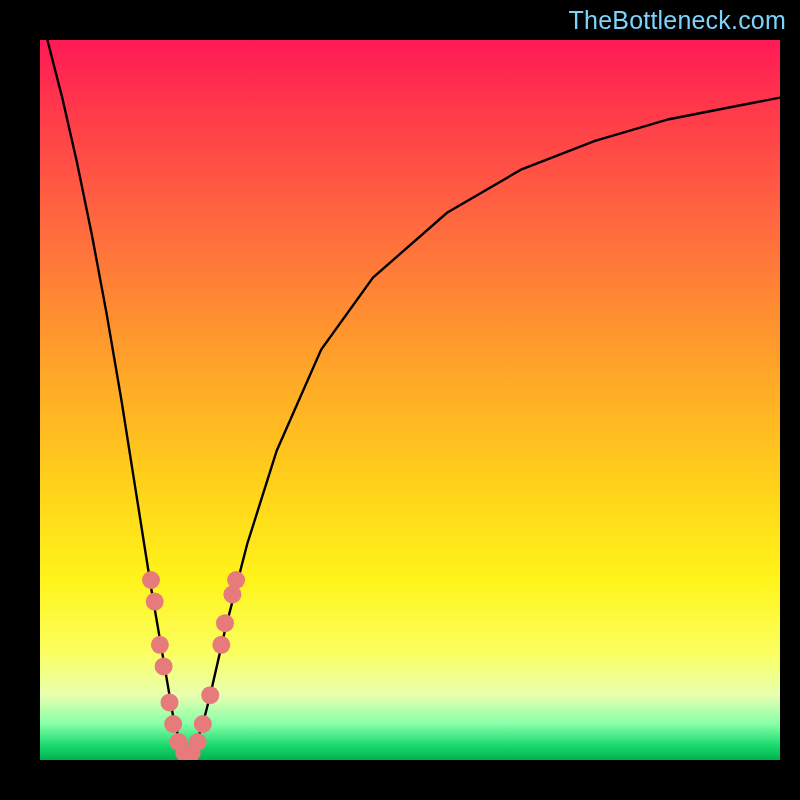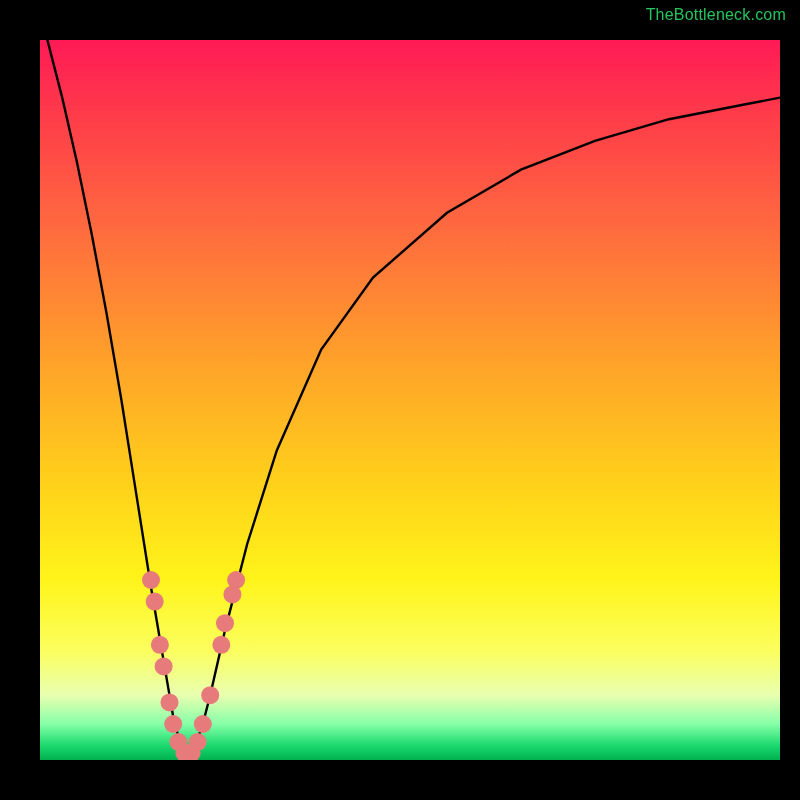--- a/index.html
+++ b/index.html
@@ -37,23 +37,23 @@
        #e9ffb0 91%,
        #86ffa8 95%,
        #1bd96f 98%,
        #00b14e 100%
     );
   }
   .watermark {
     position: absolute;
     top: 6px;
     right: 14px;
-    font-size: 16px;
+    font-size: 25px;
     font-weight: 500;
-    color: #22c55e;
+    color: #7dd3fc;
     letter-spacing: 0.2px;
   }
   svg.curve {
     position: absolute;
     left: 0;
     top: 0;
     width: 740px;
     height: 720px;
   }
 </style>

